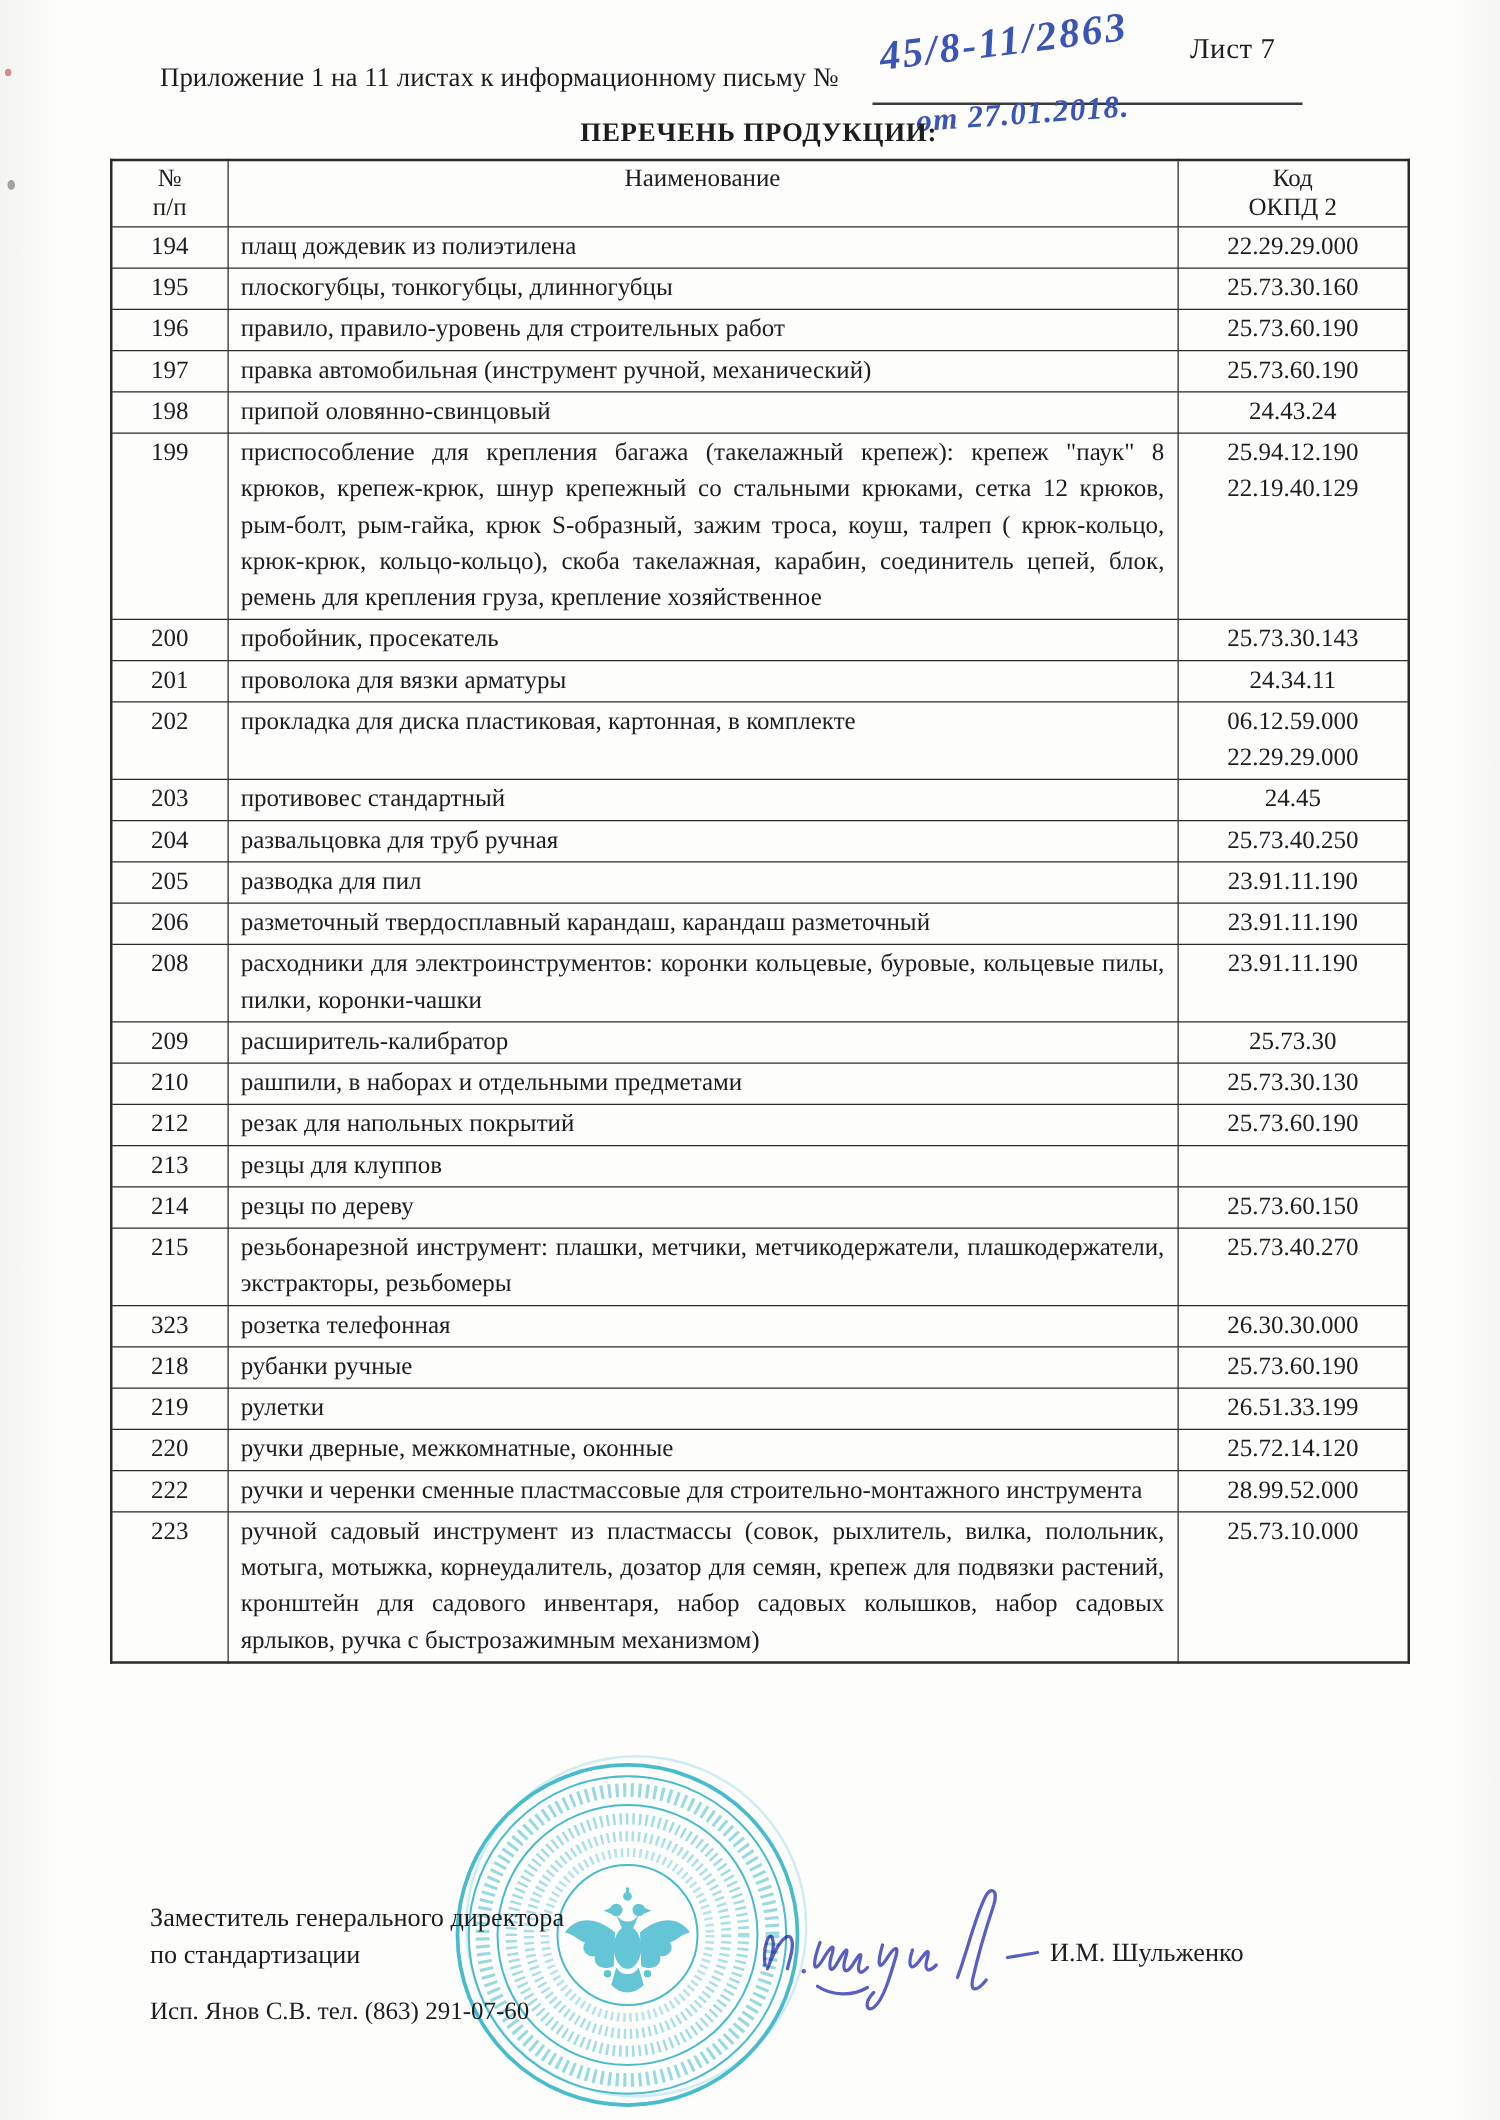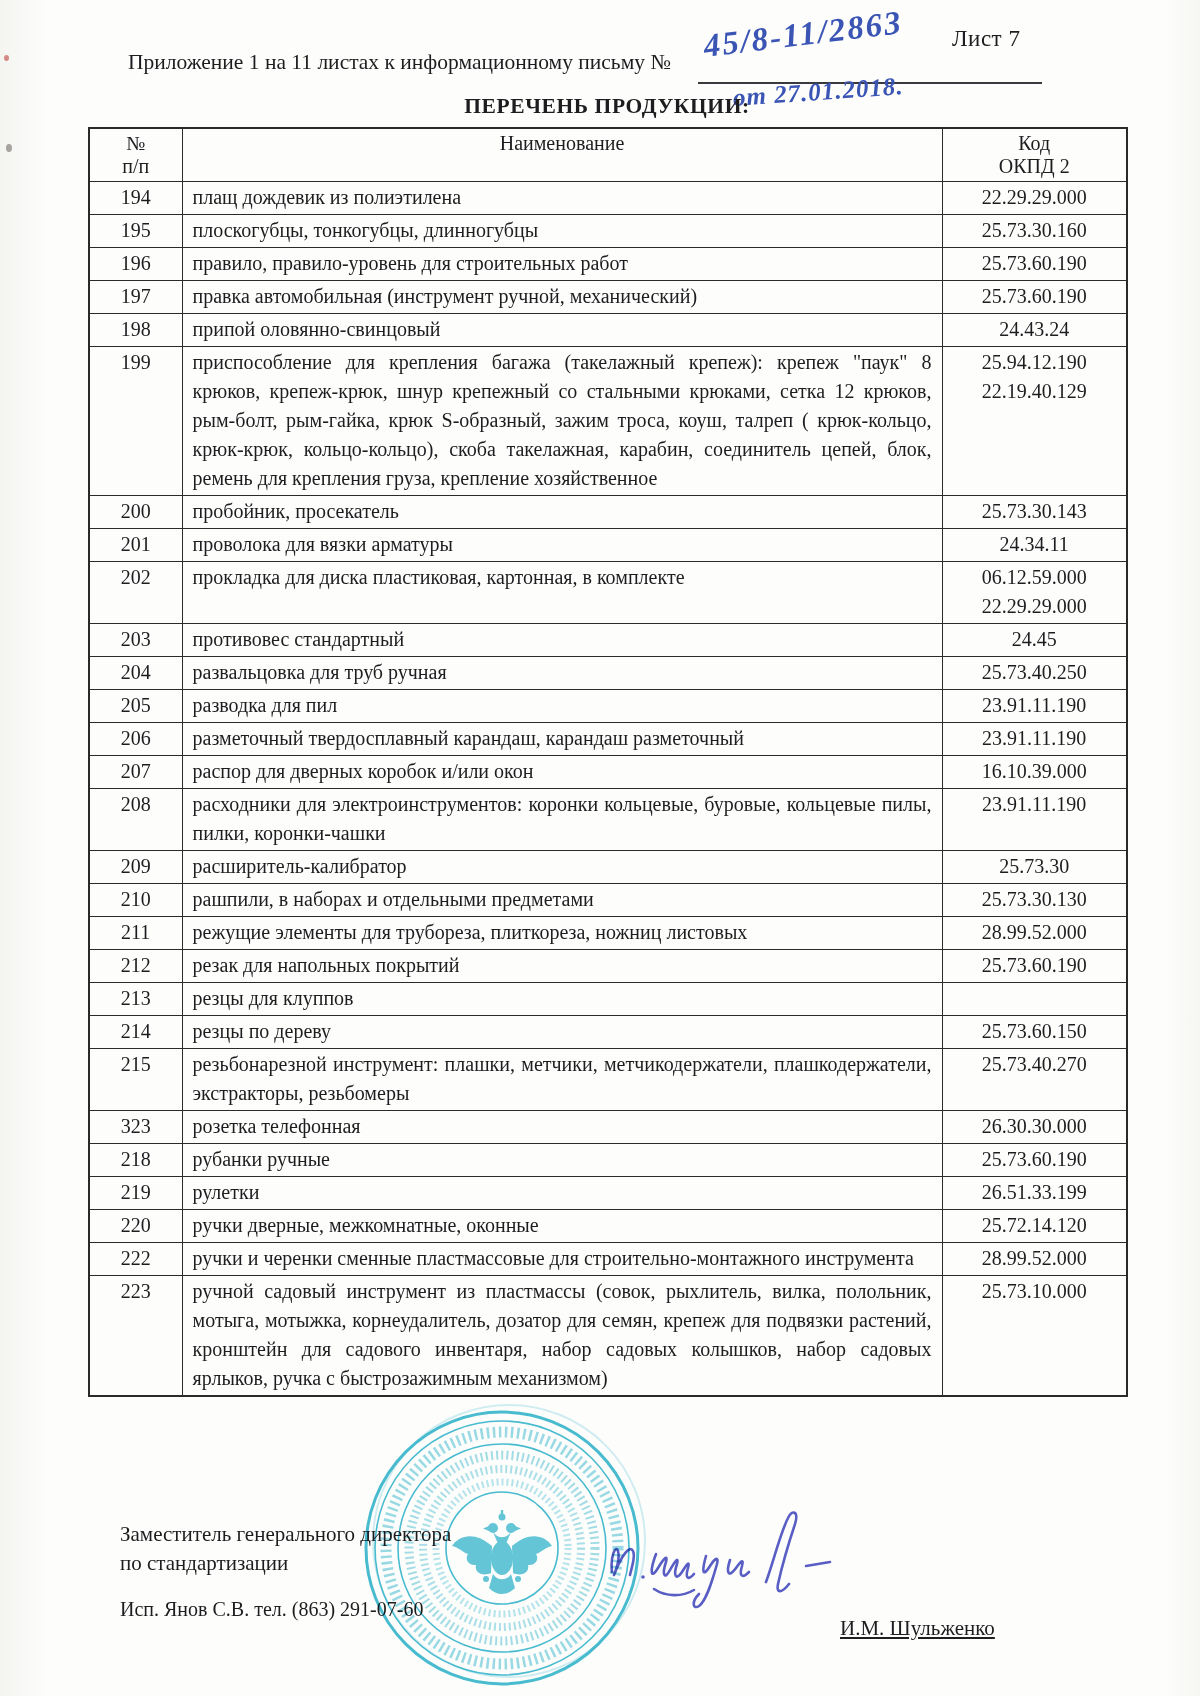--- a/index.html
+++ b/index.html
@@ -60,21 +60,21 @@
   td.c-name{text-align:justify;text-align-last:left;}
   td.c-code{text-align:center;}
   td.c-code .code-line{display:block;}
   tr[data-num="216"]{height:88px;}
   tr[data-num="213"] td{height:29px;}
   .signer-title{
     position:absolute;left:120px;top:1520px;width:420px;
     font-size:21px;line-height:29px;white-space:pre-line;
   }
   .signer-name{
-    position:absolute;left:840px;top:1616px;font-size:21px;text-decoration:underline;
+    position:absolute;left:840px;top:1550px;font-size:21px;
   }
   .executor{
     position:absolute;left:120px;top:1598px;font-size:20px;
   }
   .stamp{
     position:absolute;left:352px;top:1398px;width:300px;height:300px;
     mix-blend-mode:multiply;pointer-events:none;
   }
   .stamp .st-ring{fill:none;stroke:var(--stamp-teal,#2fb4cc);}
   .stamp .st-fill{fill:var(--stamp-teal,#2fb4cc);stroke:none;}
@@ -213,53 +213,39 @@
             <span class="code-line">23.91.11.190</span>
           </td>
     </tr>
         <tr class="product-row" data-num="206">
       <td class="c-num">206</td>
       <td class="c-name">разметочный твердосплавный карандаш, карандаш разметочный</td>
       <td class="c-code">
             <span class="code-line">23.91.11.190</span>
           </td>
     </tr>
-        <tr class="product-row" data-num="207">
-      <td class="c-num">207</td>
-      <td class="c-name">распор для дверных коробок и/или окон</td>
-      <td class="c-code">
-            <span class="code-line">16.10.39.000</span>
-          </td>
-    </tr>
         <tr class="product-row" data-num="208">
       <td class="c-num">208</td>
       <td class="c-name">расходники для электроинструментов: коронки кольцевые, буровые, кольцевые пилы, пилки, коронки-чашки</td>
       <td class="c-code">
             <span class="code-line">23.91.11.190</span>
           </td>
     </tr>
         <tr class="product-row" data-num="209">
       <td class="c-num">209</td>
       <td class="c-name">расширитель-калибратор</td>
       <td class="c-code">
             <span class="code-line">25.73.30</span>
           </td>
     </tr>
         <tr class="product-row" data-num="210">
       <td class="c-num">210</td>
       <td class="c-name">рашпили, в наборах и отдельными предметами</td>
       <td class="c-code">
             <span class="code-line">25.73.30.130</span>
-          </td>
-    </tr>
-        <tr class="product-row" data-num="211">
-      <td class="c-num">211</td>
-      <td class="c-name">режущие элементы для трубореза, плиткореза, ножниц листовых</td>
-      <td class="c-code">
-            <span class="code-line">28.99.52.000</span>
           </td>
     </tr>
         <tr class="product-row" data-num="212">
       <td class="c-num">212</td>
       <td class="c-name">резак для напольных покрытий</td>
       <td class="c-code">
             <span class="code-line">25.73.60.190</span>
           </td>
     </tr>
         <tr class="product-row" data-num="213">

